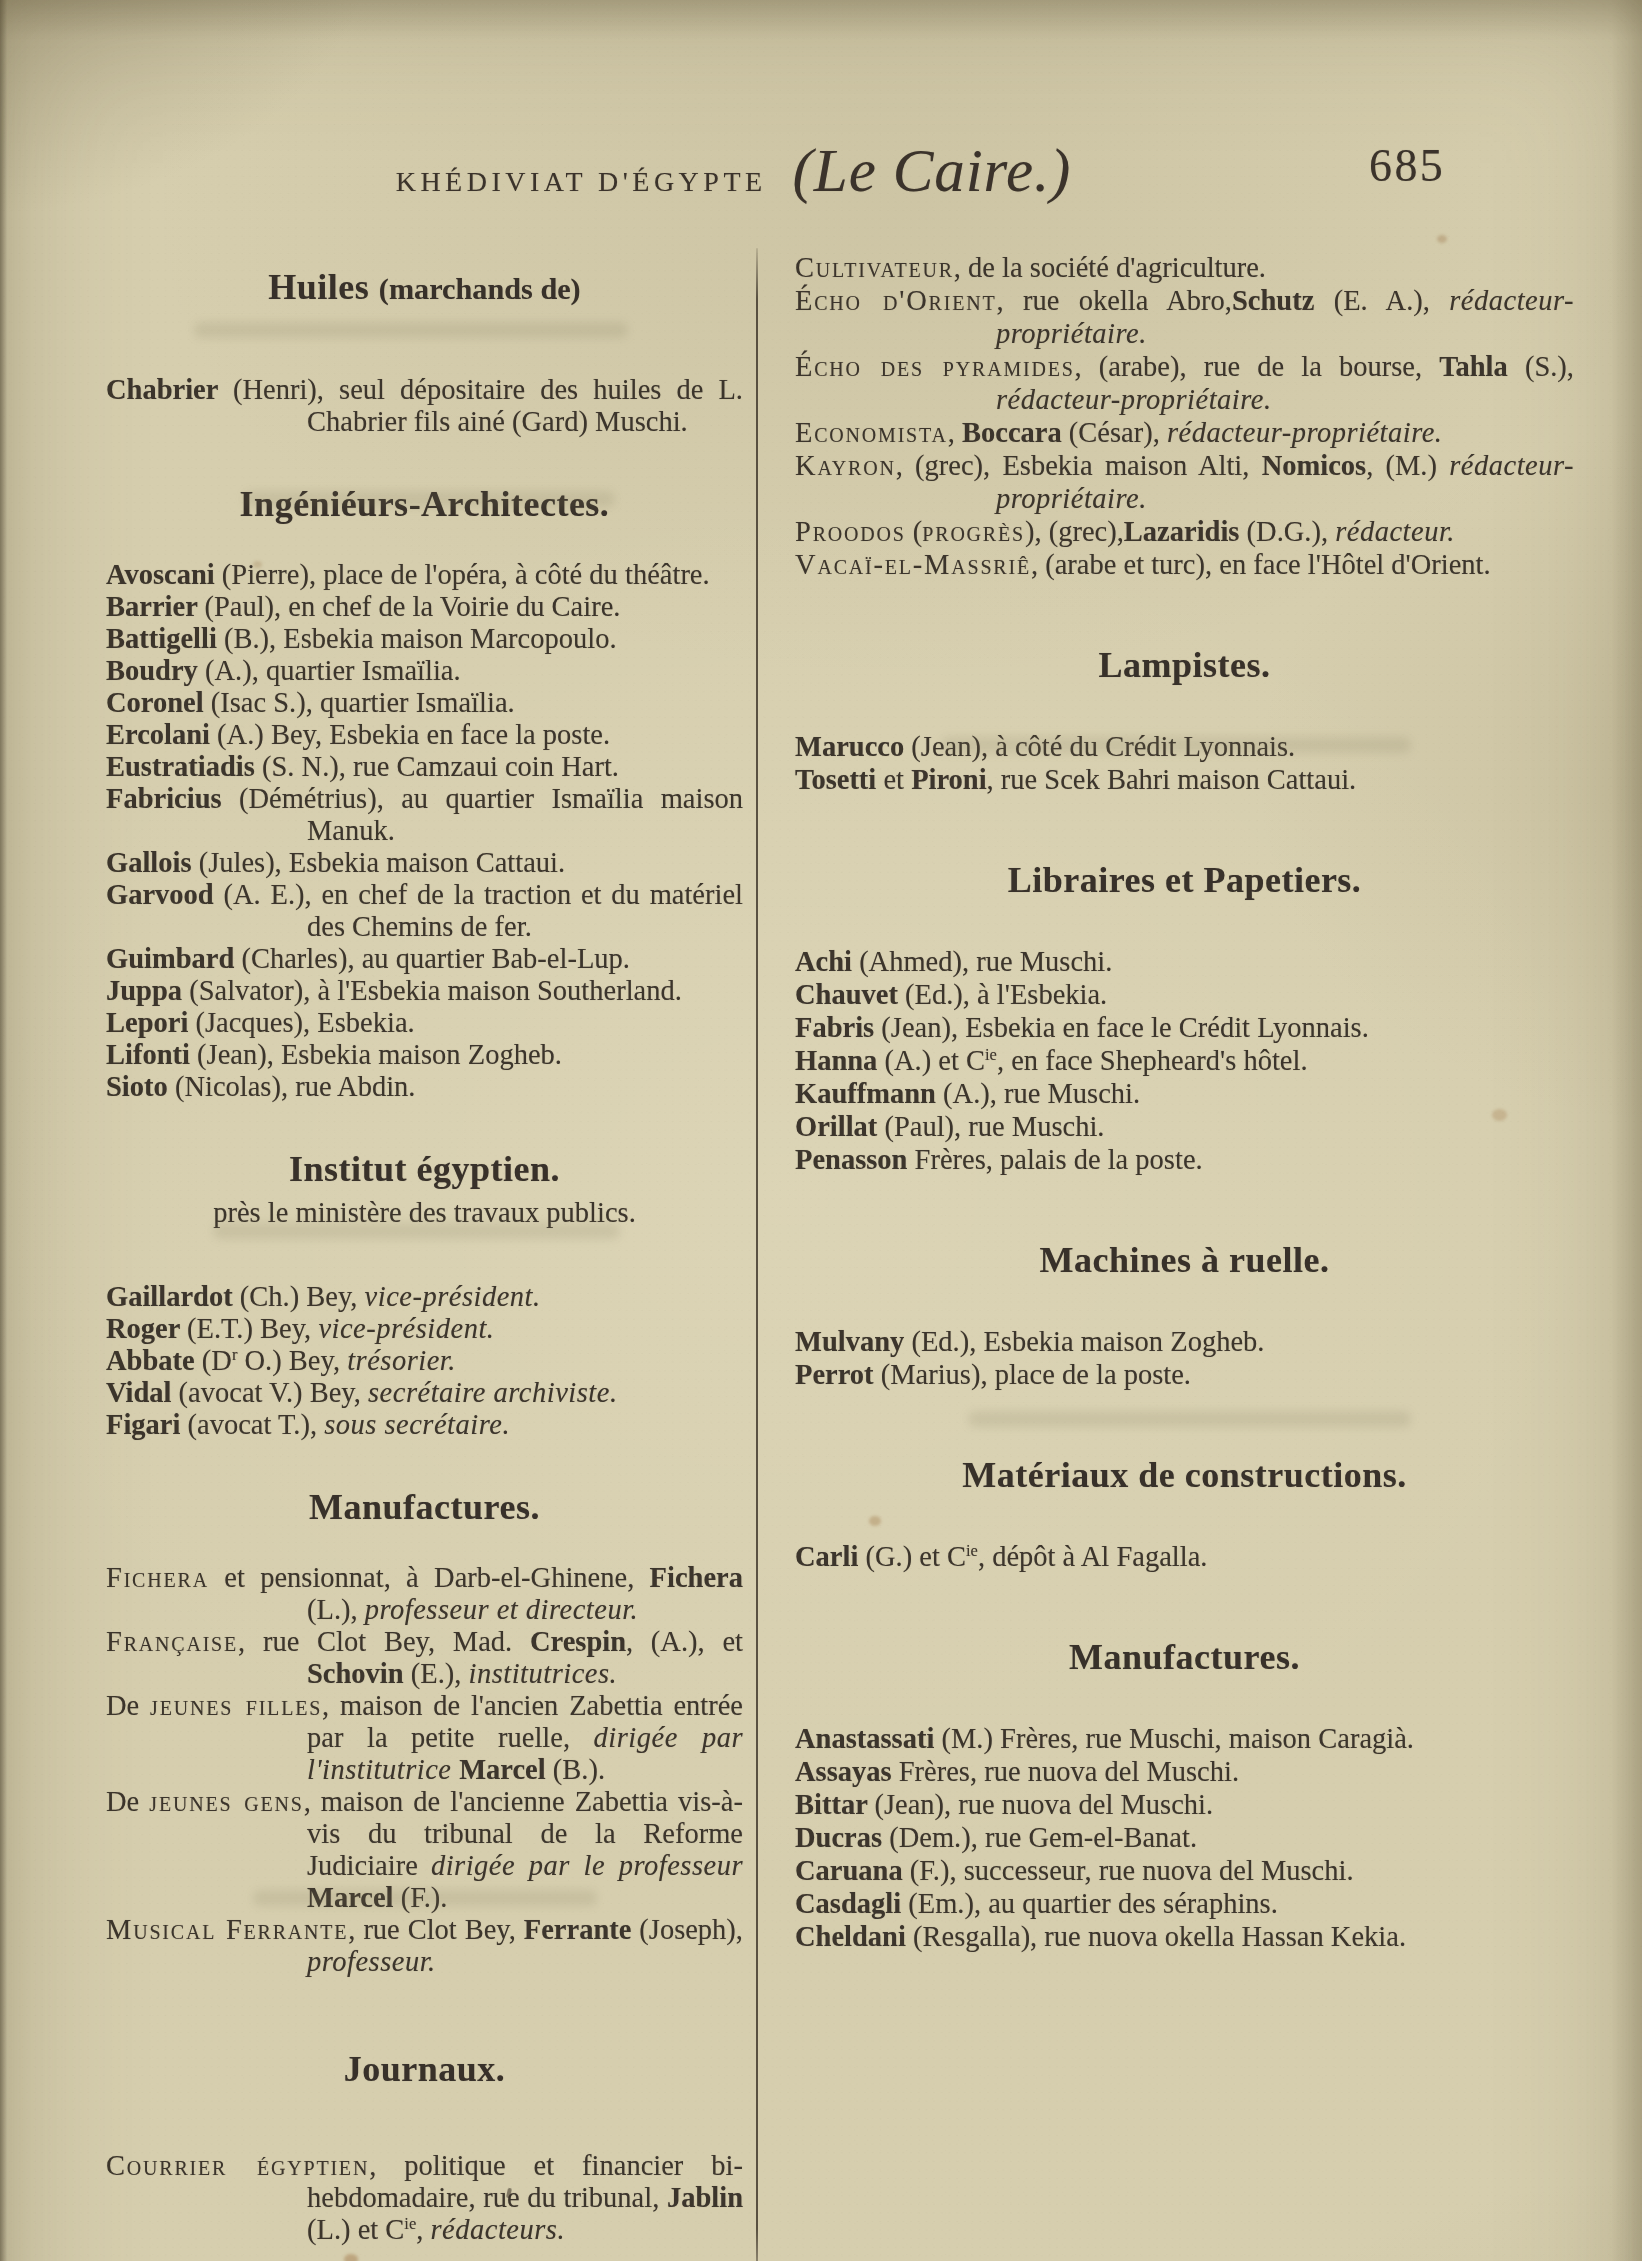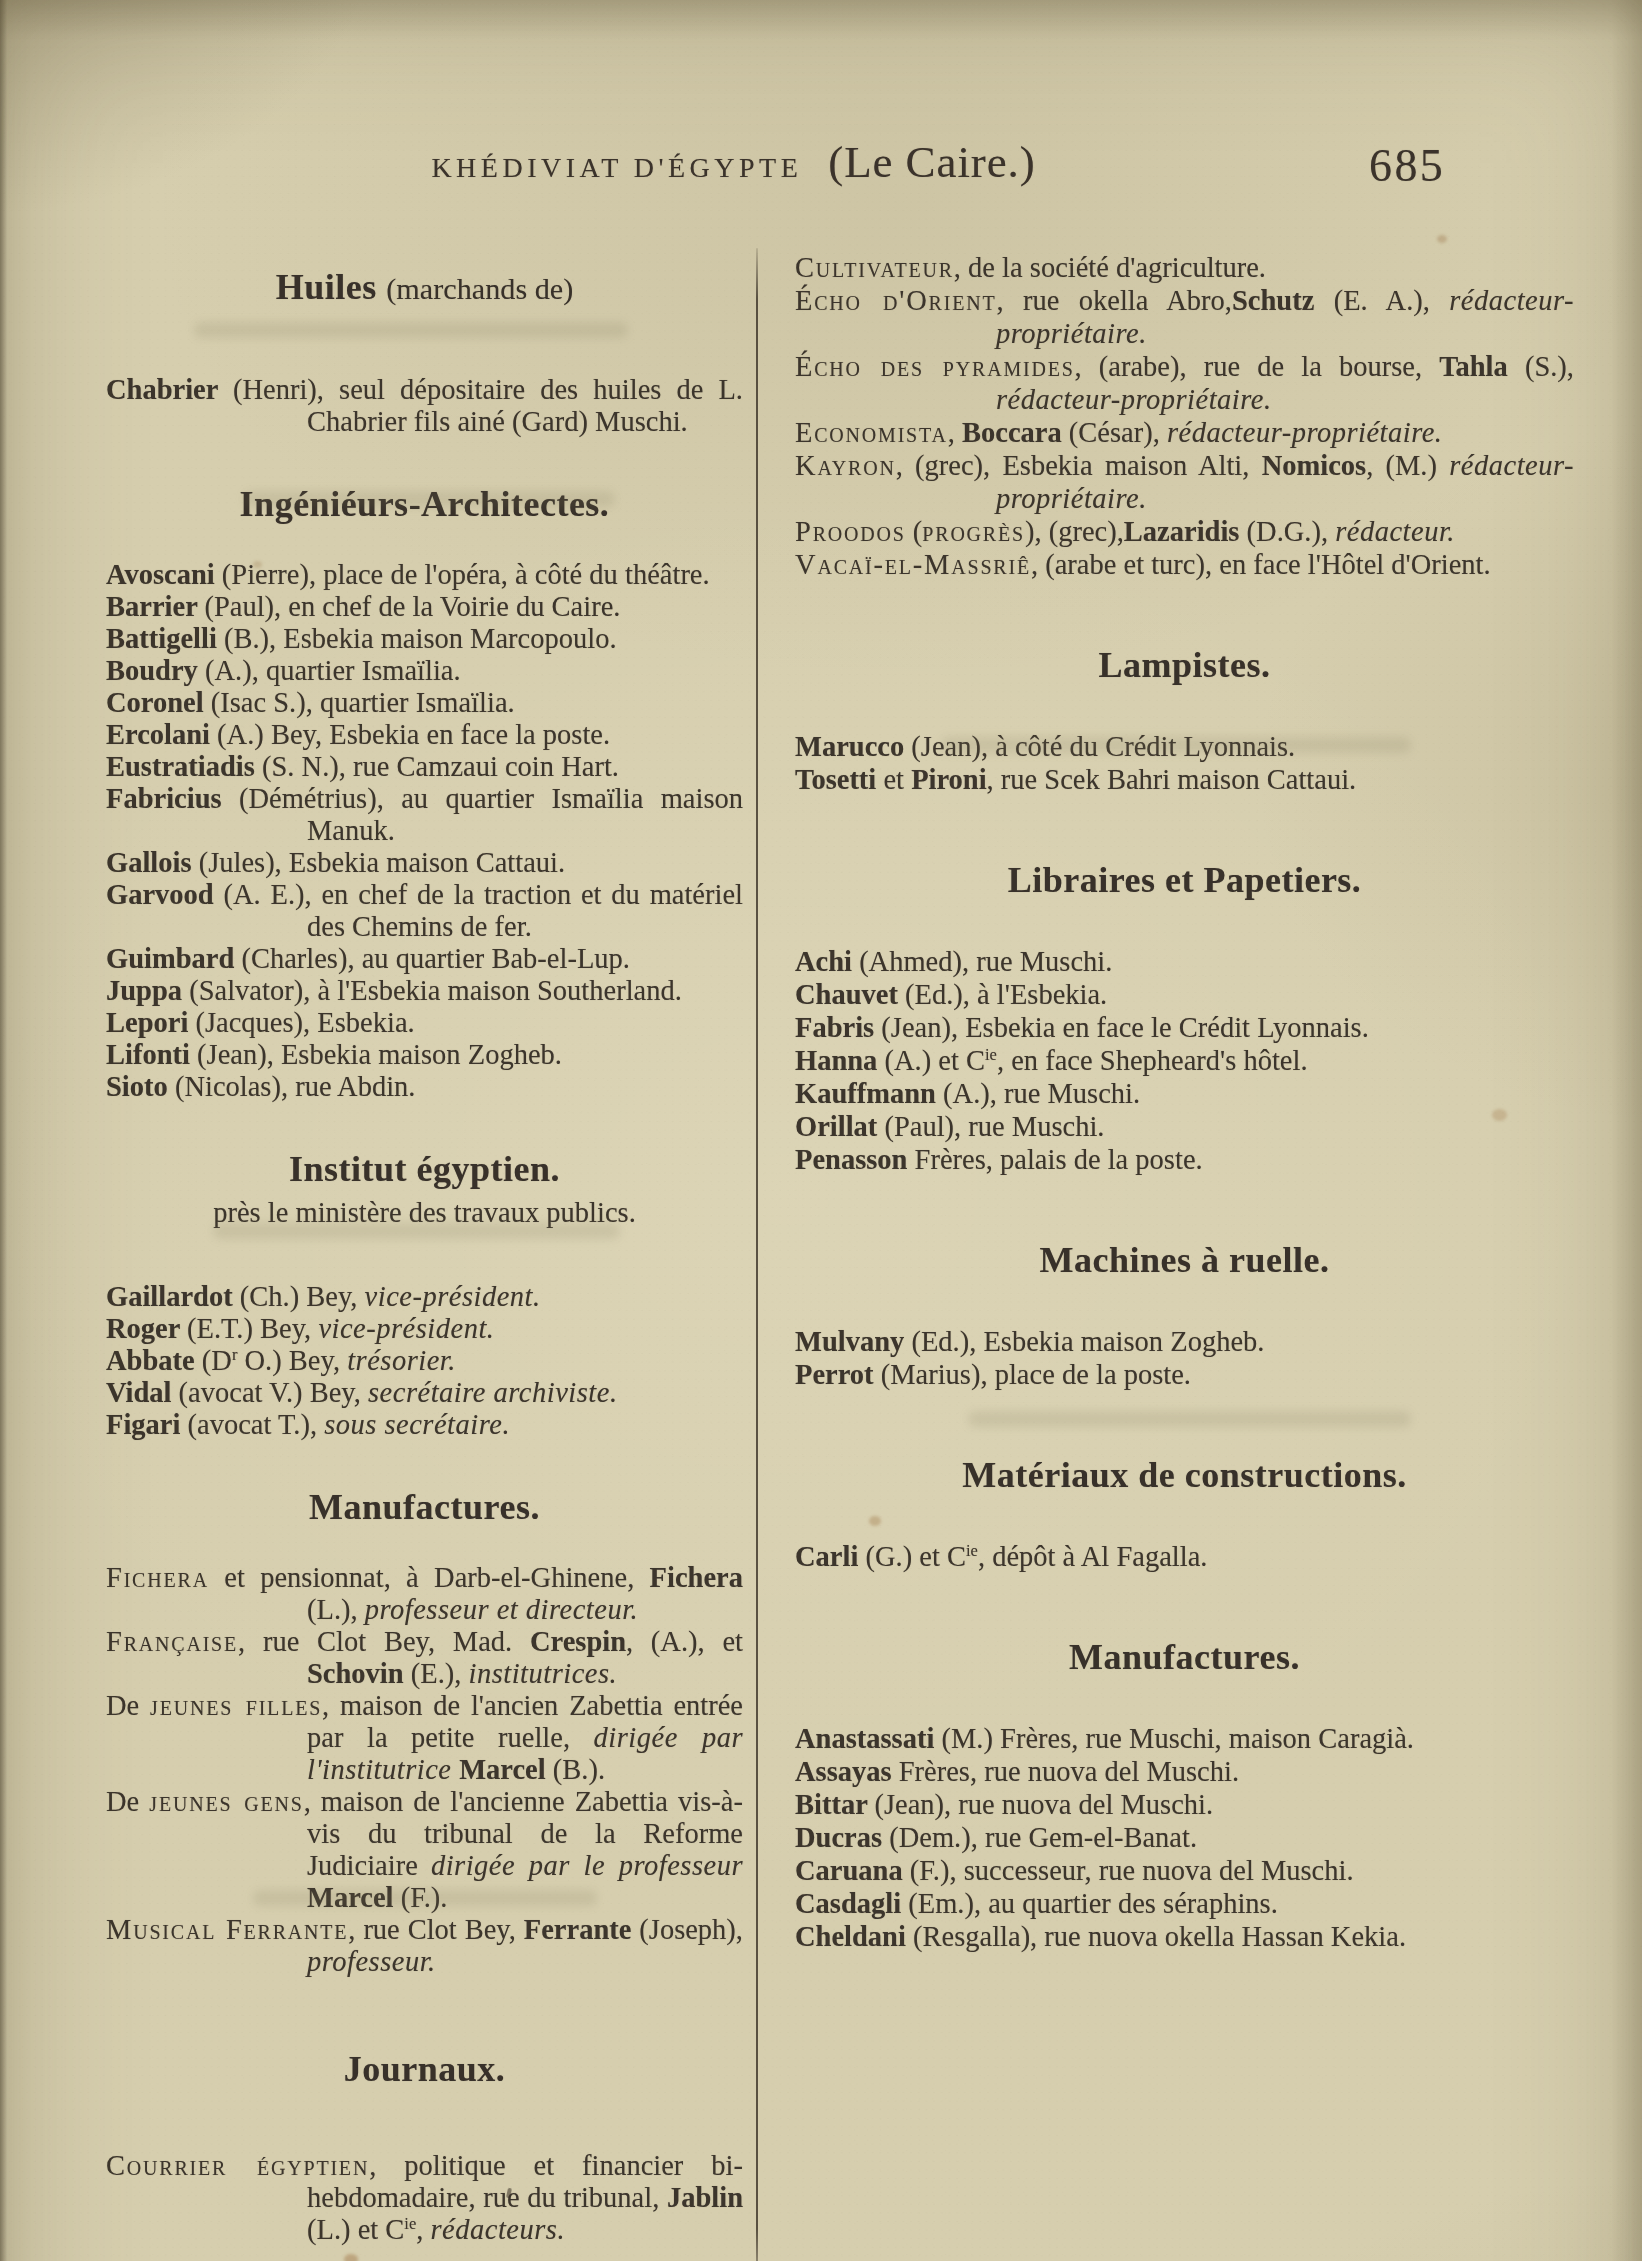--- a/index.html
+++ b/index.html
@@ -39,21 +39,21 @@
     box-shadow:inset 0 0 136px rgba(96,84,54,.34), inset 0 0 32px rgba(96,84,54,.16);
   }
 
   .header{position:absolute;top:136px;left:0;width:100%;height:86px;color:#3b332b;}
   .header-title{
     display:flex;justify-content:center;align-items:baseline;gap:26px;
     transform:translateX(-88px);
     text-shadow:0 0 0.9px rgba(56,48,38,.35);
   }
   .ht-main{font-size:28px;letter-spacing:4.5px;}
-  .ht-sub{font-size:45px;letter-spacing:0.9px;}
+  .ht-sub{font-size:61px;letter-spacing:0.9px;font-style:italic;}
   .page-number{
     position:absolute;right:198px;top:2.7px;font-size:46px;letter-spacing:2.3px;
     text-shadow:0 0 0.9px rgba(56,48,38,.4);
   }
 
   .divider{
     position:absolute;left:756px;top:248px;width:1.8px;height:2042px;
     background:linear-gradient(180deg,
       rgba(58,49,38,.15), rgba(58,49,38,.8) 2.5%,
       rgba(58,49,38,.8) 97%, rgba(58,49,38,.2));
@@ -77,21 +77,21 @@
   }
   .col-left .block.heading{margin:45px 0 33px;}
   .block.heading.v-first{margin-top:15.4px;margin-bottom:63px;}
   .block.heading.v-with-sub{margin-bottom:5.4px;}
   .block.subheading{text-align:center;margin:0 0 52px;}
   .col-left .block.heading.v-loose{margin-top:70px;margin-bottom:59px;}
 
   .seg-b{font-weight:bold;}
   .seg-i{font-style:italic;letter-spacing:0.5px;}
   .seg-sc{font-variant:small-caps;letter-spacing:1.8px;}
-  .seg-hp{font-weight:normal;font-size:0.84em;letter-spacing:0;}
+  .seg-hp{font-weight:bold;font-size:0.84em;letter-spacing:0;}
   sup.seg-sup{font-size:58%;line-height:0;}
 
   
   .ghost{
     position:absolute;height:16.3px;border-radius:8.1px;pointer-events:none;
     background:rgba(124,116,86,.16);filter:blur(4.5px);
   }
   
   .stain{position:absolute;border-radius:50%;pointer-events:none;}
   .st1{left:344px;top:2254px;width:13.6px;height:11px;background:rgba(150,100,50,.38);filter:blur(1.4px);}

